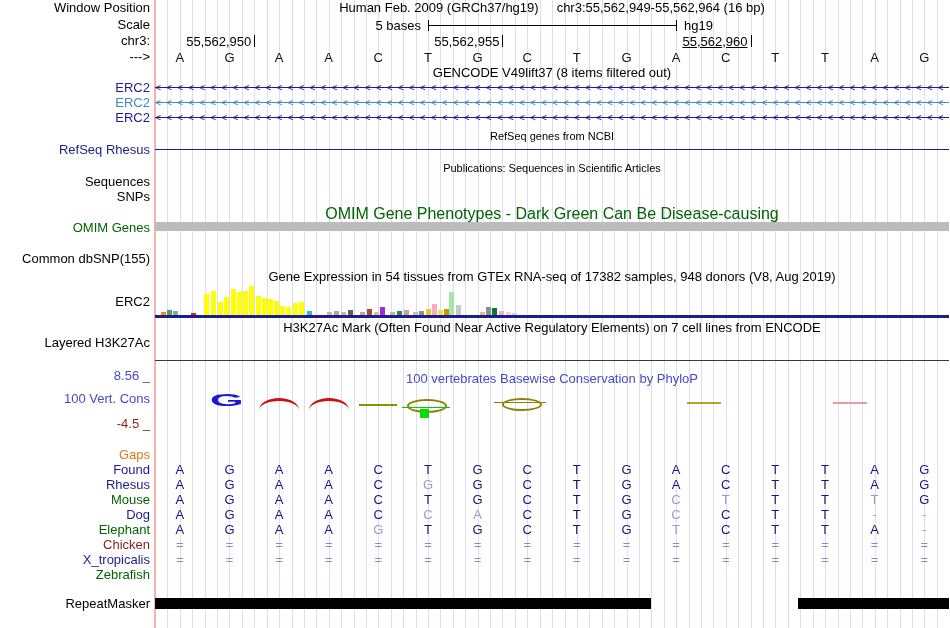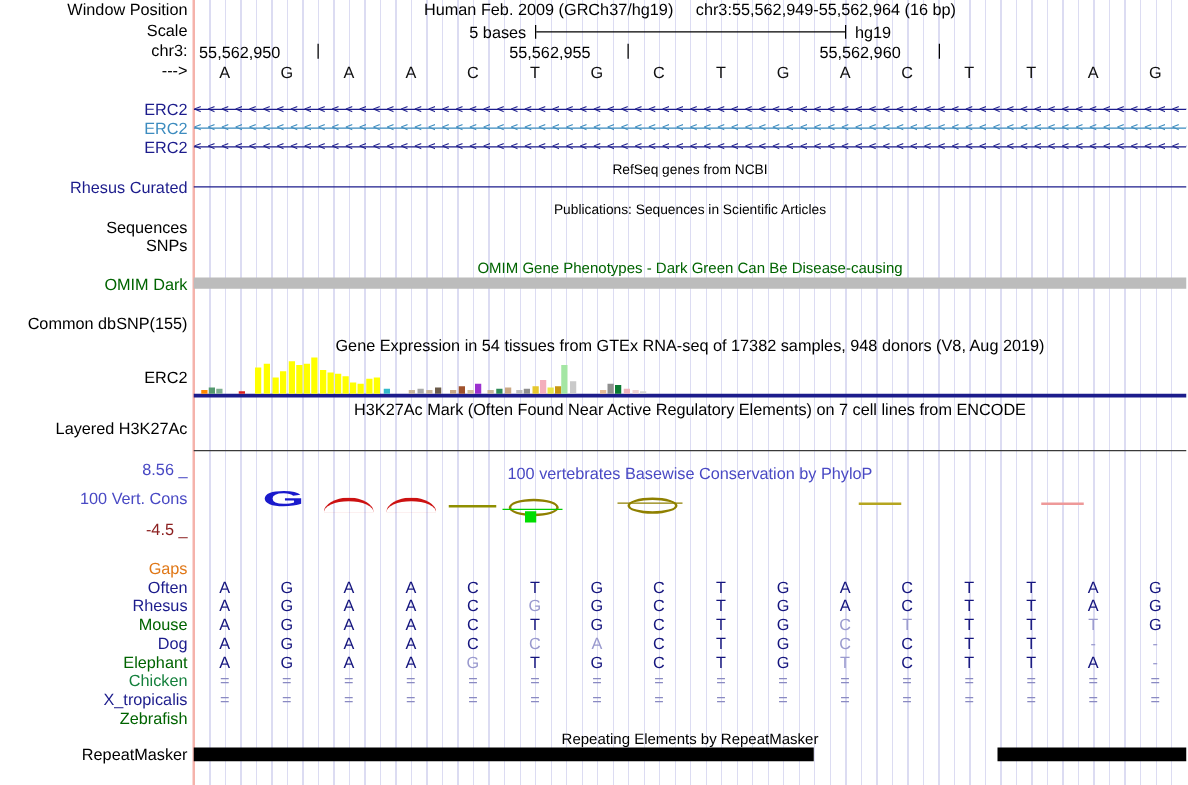--- a/index.html
+++ b/index.html
@@ -5,27 +5,27 @@
   html,body{margin:0;padding:0;background:#fff;}
   .page{position:relative;width:950px;height:628px;background:#fff;overflow:hidden;
         font-family:"Liberation Sans",sans-serif;font-size:13px;color:#000;}
   .track-bg{position:absolute;left:155px;top:0;width:794px;height:628px;
         background:repeating-linear-gradient(to right,#dcdcf2 0,#dcdcf2 1px,transparent 1px,transparent 12.41px);}
   .edge-line{position:absolute;top:0;width:2px;height:628px;background:#f5b3ab;}
   .lbl{position:absolute;left:0;width:150px;text-align:right;white-space:nowrap;line-height:14px;}
   .title{position:absolute;left:155px;width:794px;text-align:center;white-space:nowrap;line-height:14px;}
   .c-navy{color:#1c1c8c}.c-green{color:#006400}.c-black{color:#000}
   .c-slate{color:#4949c4}.c-maroon{color:#8b1f1f}
-  .fs11{font-size:11px}.fs12{font-size:12px}
+  .fs11{font-size:11px}.fs12{font-size:16px}
   .hline{position:absolute;left:155px;width:794px;}
   .scalebar{position:absolute;left:428px;top:20px;width:247px;height:11px;
         border-left:1px solid #000;border-right:1px solid #000;}
   .scalebar .mid{position:absolute;left:0;right:0;top:5px;border-top:1px solid #000;}
   .seq-base{position:absolute;top:50px;transform:translateX(-50%);color:#111;}
-  .ruler-lbl{position:absolute;top:34px;width:92px;text-align:left;white-space:nowrap;}
+  .ruler-lbl{position:absolute;top:34px;width:92px;text-align:right;white-space:nowrap;}
   .ruler-tick{position:absolute;top:35px;width:1px;height:12px;background:#000;}
   .gene-row{position:absolute;left:155px;width:794px;height:13px;overflow:hidden;}
   .gene-row .mid{position:absolute;left:0;right:0;top:6px;border-top:1px solid;}
   .gene-row .chev{position:absolute;left:0;top:0;width:794px;line-height:13px;
         font-family:"DejaVu Sans Mono",monospace;font-size:10px;letter-spacing:5px;white-space:nowrap;}
   .gtex-bar{position:absolute;}
   .aln-cell{position:absolute;transform:translateX(-50%);line-height:14px;}
   .rpt-bar{position:absolute;top:598px;height:11px;background:#000;}
   .glyph{position:absolute;}
 </style>
@@ -45,57 +45,57 @@
   <div class="lbl c-black" style="top:18px;">Scale</div>
   <div style="position:absolute;left:155px;top:18px;width:266px;text-align:right;">5 bases</div>
   <div class="scalebar">
       <div class="mid"></div>
     </div>
   <div style="position:absolute;left:684px;top:18px;">hg19</div>
 
   <div class="lbl c-black" style="top:34px;">chr3:</div>
   <div class="lbl c-black" style="top:50px;">---&gt;</div>
 
+  <div class="title c-black" style="top:66px;">GENCODE V49lift37 (8 items filtered out)</div>
   <div class="title c-black fs11" style="top:129px;">RefSeq genes from NCBI</div>
-  <div class="lbl c-navy" style="top:143px;">Rhesus Curated</div>
+  <div class="lbl c-navy" style="top:143px;">RefSeq Rhesus</div>
   <div class="hline" style="top:149px;border-top:1.5px solid #1c1c8c;"></div>
 
   <div class="title c-black fs11" style="top:161px;">Publications: Sequences in Scientific Articles</div>
   <div class="lbl c-black" style="top:175px;">Sequences</div>
   <div class="lbl c-black" style="top:190px;">SNPs</div>
 
   <div class="title c-green fs12" style="top:207px;">OMIM Gene Phenotypes - Dark Green Can Be Disease-causing</div>
-  <div class="lbl c-green" style="top:221px;">OMIM Dark</div>
+  <div class="lbl c-green" style="top:221px;">OMIM Genes</div>
   <div class="hline" style="top:222px;height:9px;background:#bcbcbc;"></div>
 
   <div class="lbl c-black" style="top:252px;">Common dbSNP(155)</div>
 
   <div class="title c-black" style="top:270px;">Gene Expression in 54 tissues from GTEx RNA-seq of 17382 samples, 948 donors (V8, Aug 2019)</div>
   <div class="lbl c-black" style="top:295px;">ERC2</div>
   <div class="hline" style="top:315px;height:3px;background:#1c1c8c;"></div>
 
   <div class="title c-black" style="top:321px;">H3K27Ac Mark (Often Found Near Active Regulatory Elements) on 7 cell lines from ENCODE</div>
   <div class="lbl c-black" style="top:336px;">Layered H3K27Ac</div>
   <div class="hline" style="top:360px;border-top:1px solid #3a3a3a;"></div>
 
   <div class="title c-slate" style="top:372px;">100 vertebrates Basewise Conservation by PhyloP</div>
   <div class="lbl c-slate" style="top:369px;">8.56 _</div>
   <div class="lbl c-slate" style="top:392px;">100 Vert. Cons</div>
   <div class="lbl c-maroon" style="top:417px;">-4.5 _</div>
 
 
-  <div class="title c-black fs12" style="top:584px;">Repeating Elements by RepeatMasker</div>
   <div class="lbl c-black" style="top:597px;">RepeatMasker</div>
 
   <div id="gen">
       <div class="ruler-lbl" style="left: 159.25px;">55,562,950</div>
       <div class="ruler-tick" style="left: 254.25px;"></div>
       <div class="ruler-lbl" style="left: 407.375px;">55,562,955</div>
       <div class="ruler-tick" style="left: 502.375px;"></div>
-      <div class="ruler-lbl" style="left: 655.5px;">55,562,960</div>
+      <div class="ruler-lbl" style="left: 655.5px; text-decoration: underline;">55,562,960</div>
       <div class="ruler-tick" style="left: 750.5px;"></div>
       <div class="seq-base" style="left: 179.812px;">A</div>
       <div class="seq-base" style="left: 229.438px;">G</div>
       <div class="seq-base" style="left: 279.062px;">A</div>
       <div class="seq-base" style="left: 328.688px;">A</div>
       <div class="seq-base" style="left: 378.312px;">C</div>
       <div class="seq-base" style="left: 427.938px;">T</div>
       <div class="seq-base" style="left: 477.562px;">G</div>
       <div class="seq-base" style="left: 527.188px;">C</div>
       <div class="seq-base" style="left: 576.812px;">T</div>
@@ -172,21 +172,21 @@
       <div class="glyph" style="left: 309px; top: 398px; width: 40px; height: 9px; border-top: 3px solid rgb(204, 17, 17); border-radius: 50% 50% 0px 0px / 100% 100% 0px 0px;"></div>
       <div class="glyph" style="left: 359px; top: 404px; width: 38px; border-top: 2px solid rgb(143, 143, 0);"></div>
       <div class="glyph" style="left: 407px; top: 399px; width: 36px; height: 10px; border: 2px solid rgb(143, 128, 0); border-radius: 50%;"></div>
       <div class="glyph" style="left: 402px; top: 407px; width: 48px; border-top: 1.5px solid rgb(0, 204, 0);"></div>
       <div class="glyph" style="left: 420px; top: 409px; width: 9px; height: 9px; background: rgb(0, 221, 0);"></div>
       <div class="glyph" style="left: 502px; top: 398px; width: 36px; height: 9px; border: 2px solid rgb(143, 128, 0); border-radius: 50%;"></div>
       <div class="glyph" style="left: 494px; top: 402px; width: 52px; border-top: 1.5px solid rgb(143, 128, 0);"></div>
       <div class="glyph" style="left: 687px; top: 402px; width: 34px; border-top: 2px solid rgb(181, 165, 32);"></div>
       <div class="glyph" style="left: 833px; top: 402px; width: 34px; border-top: 2px solid rgb(238, 153, 153);"></div>
       <div class="lbl" style="top: 448px; color: rgb(224, 120, 24);">Gaps</div>
-      <div class="lbl" style="top: 463px; color: rgb(28, 28, 140);">Often</div>
+      <div class="lbl" style="top: 463px; color: rgb(28, 28, 140);">Found</div>
       <div class="aln-cell" style="left: 179.812px; top: 463px; color: rgb(21, 21, 126);">A</div>
       <div class="aln-cell" style="left: 229.438px; top: 463px; color: rgb(21, 21, 126);">G</div>
       <div class="aln-cell" style="left: 279.062px; top: 463px; color: rgb(21, 21, 126);">A</div>
       <div class="aln-cell" style="left: 328.688px; top: 463px; color: rgb(21, 21, 126);">A</div>
       <div class="aln-cell" style="left: 378.312px; top: 463px; color: rgb(21, 21, 126);">C</div>
       <div class="aln-cell" style="left: 427.938px; top: 463px; color: rgb(21, 21, 126);">T</div>
       <div class="aln-cell" style="left: 477.562px; top: 463px; color: rgb(21, 21, 126);">G</div>
       <div class="aln-cell" style="left: 527.188px; top: 463px; color: rgb(21, 21, 126);">C</div>
       <div class="aln-cell" style="left: 576.812px; top: 463px; color: rgb(21, 21, 126);">T</div>
       <div class="aln-cell" style="left: 626.438px; top: 463px; color: rgb(21, 21, 126);">G</div>
@@ -257,21 +257,21 @@
       <div class="aln-cell" style="left: 477.562px; top: 523px; color: rgb(21, 21, 126);">G</div>
       <div class="aln-cell" style="left: 527.188px; top: 523px; color: rgb(21, 21, 126);">C</div>
       <div class="aln-cell" style="left: 576.812px; top: 523px; color: rgb(21, 21, 126);">T</div>
       <div class="aln-cell" style="left: 626.438px; top: 523px; color: rgb(21, 21, 126);">G</div>
       <div class="aln-cell" style="left: 676.062px; top: 523px; color: rgb(154, 154, 206);">T</div>
       <div class="aln-cell" style="left: 725.688px; top: 523px; color: rgb(21, 21, 126);">C</div>
       <div class="aln-cell" style="left: 775.312px; top: 523px; color: rgb(21, 21, 126);">T</div>
       <div class="aln-cell" style="left: 824.938px; top: 523px; color: rgb(21, 21, 126);">T</div>
       <div class="aln-cell" style="left: 874.562px; top: 523px; color: rgb(21, 21, 126);">A</div>
       <div class="aln-cell" style="left: 924.188px; top: 523px; color: rgb(154, 154, 206);">-</div>
-      <div class="lbl" style="top: 538px; color: #15803d;">Chicken</div>
+      <div class="lbl" style="top: 538px; color: #7f1d1d;">Chicken</div>
       <div class="aln-cell" style="left: 179.812px; top: 538px; color: rgb(138, 138, 194);">=</div>
       <div class="aln-cell" style="left: 229.438px; top: 538px; color: rgb(138, 138, 194);">=</div>
       <div class="aln-cell" style="left: 279.062px; top: 538px; color: rgb(138, 138, 194);">=</div>
       <div class="aln-cell" style="left: 328.688px; top: 538px; color: rgb(138, 138, 194);">=</div>
       <div class="aln-cell" style="left: 378.312px; top: 538px; color: rgb(138, 138, 194);">=</div>
       <div class="aln-cell" style="left: 427.938px; top: 538px; color: rgb(138, 138, 194);">=</div>
       <div class="aln-cell" style="left: 477.562px; top: 538px; color: rgb(138, 138, 194);">=</div>
       <div class="aln-cell" style="left: 527.188px; top: 538px; color: rgb(138, 138, 194);">=</div>
       <div class="aln-cell" style="left: 576.812px; top: 538px; color: rgb(138, 138, 194);">=</div>
       <div class="aln-cell" style="left: 626.438px; top: 538px; color: rgb(138, 138, 194);">=</div>

